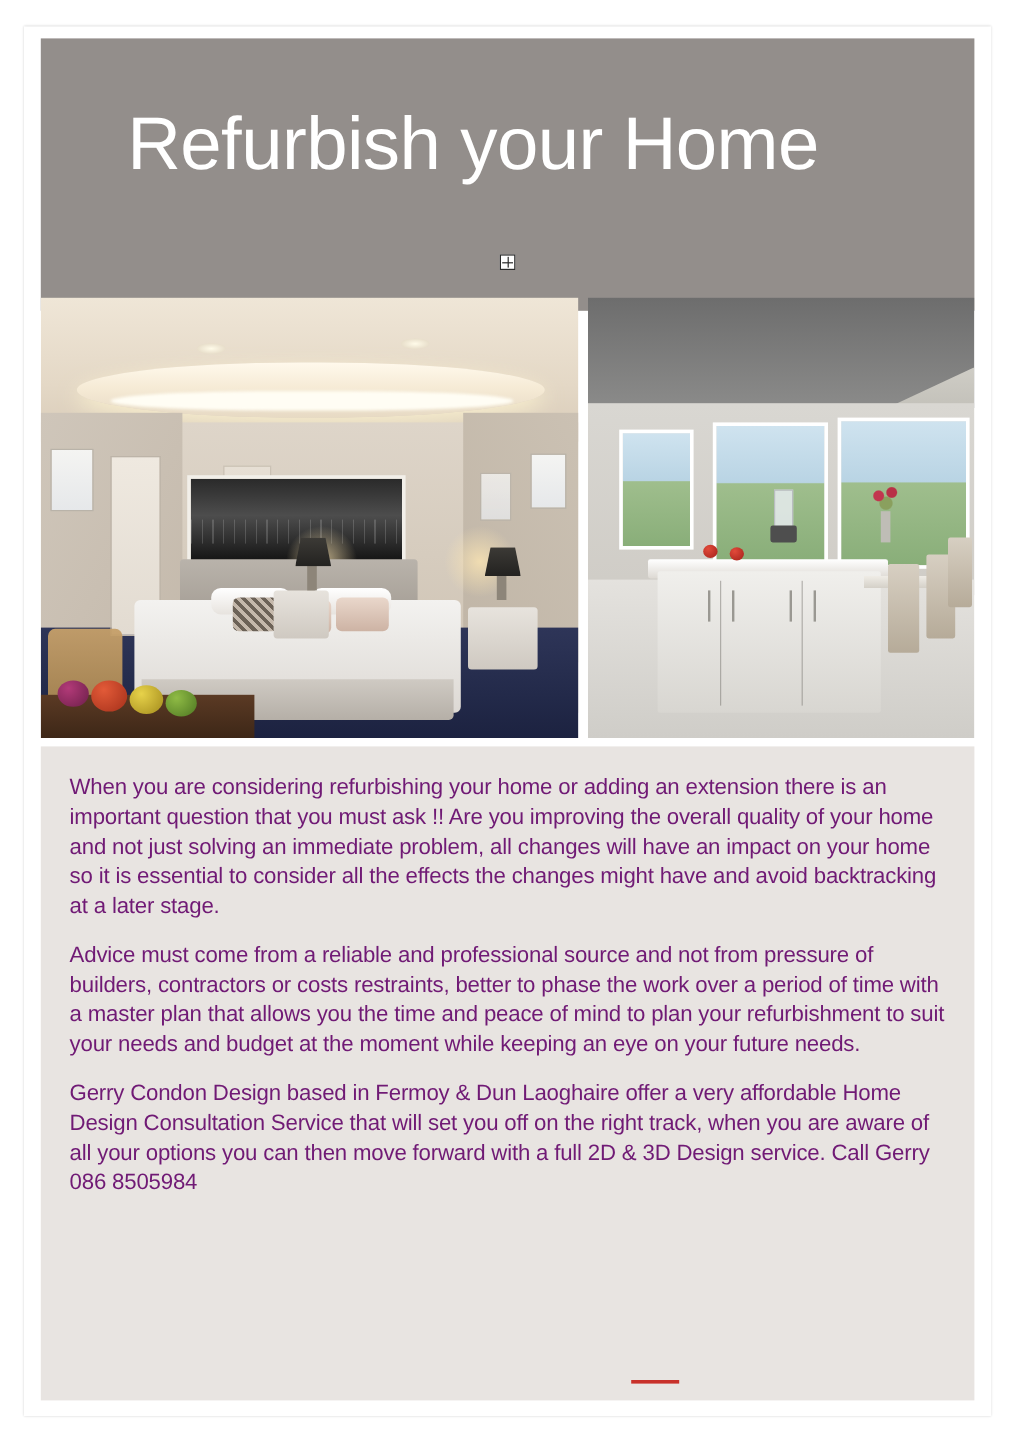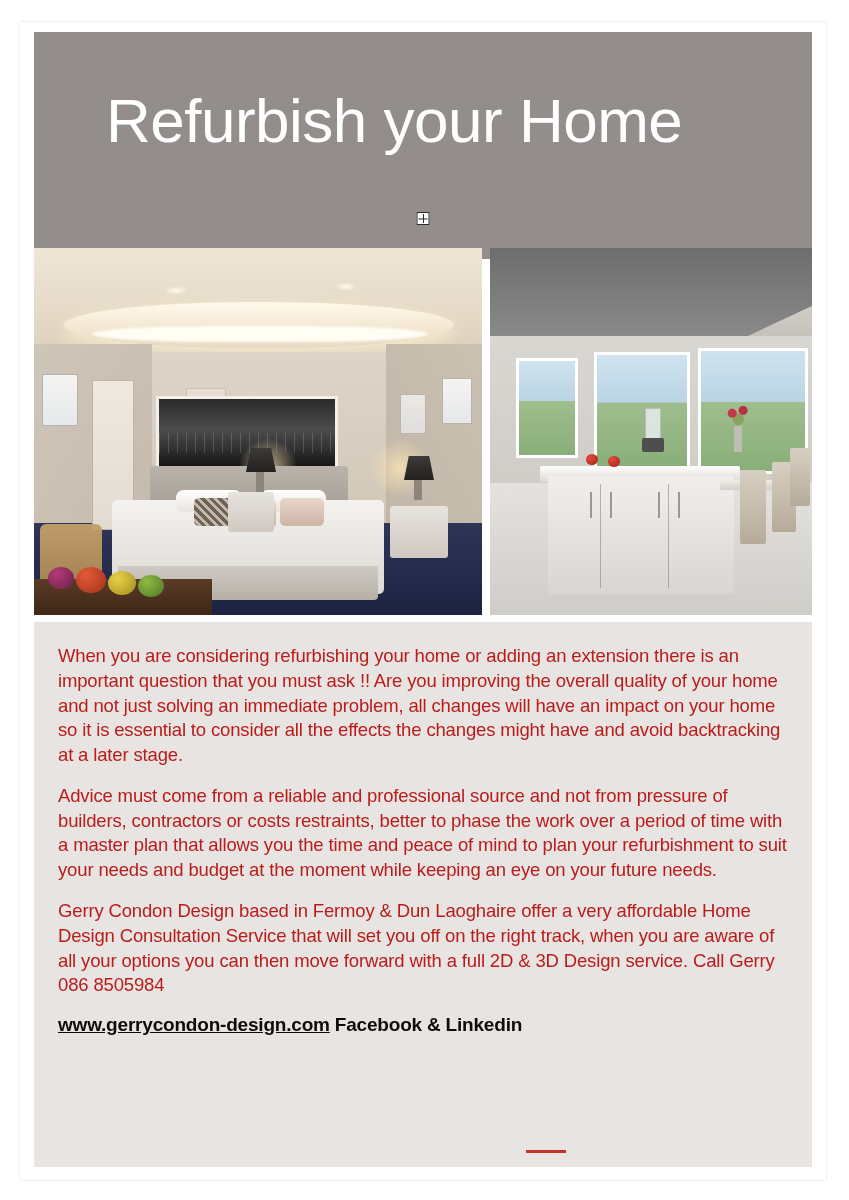--- a/index.html
+++ b/index.html
@@ -299,21 +299,21 @@
     width: 778px;
     height: 545px;
     background: #e8e4e1;
     box-sizing: border-box;
     padding: 22px 24px 10px 24px;
   }
   .para {
     margin: 0 0 16px 0;
     font-size: 18.5px;
     line-height: 1.34;
-    color: #b91c1c;
+    color: #701a75;
     letter-spacing: -0.15px;
   }
   .para:last-of-type { margin-bottom: 12px; }
   .footer-line {
     margin: 4px 0 0 0;
     font-size: 19px;
     font-weight: bold;
     color: #0c0c0c;
     letter-spacing: -0.2px;
   }
@@ -422,18 +422,17 @@
         <div class="kt-chair" style="left:250px; top:222px; width:26px; height:74px;"></div>
         <div class="kt-chair" style="left:282px; top:214px; width:24px; height:70px;"></div>
         <div class="kt-chair" style="left:300px; top:200px; width:20px; height:58px;"></div>
       </div>
     </div>
 
     <div class="body">
       <p class="para">When you are considering refurbishing your home or adding an extension there is an important question that you must ask !!  Are you improving the overall quality of your home and not just solving an immediate problem, all changes will have an impact on your home so it is essential to consider all the effects the changes might have and avoid backtracking at a later stage.</p>
       <p class="para">Advice must come from a reliable and professional source and not from pressure of builders, contractors or costs restraints, better to phase the work over a period of time with a master plan that allows you the time and peace of mind to plan your refurbishment to suit your needs and budget at the moment while keeping an eye on your future needs.</p>
       <p class="para">Gerry Condon Design based in Fermoy &amp; Dun Laoghaire offer a very affordable Home Design Consultation Service that will set you off on the right track, when you are aware of all your options you can then move forward with a full 2D &amp; 3D Design service.    Call Gerry 086 8505984</p>
-      <p class="footer-line"><span class="url">www.gerrycondon-design.com</span><span class="social"> Facebook &amp; Linkedin</span></p>
       <div class="redmark"></div>
     </div>
 
   </div>
 </div>
 
 </body></html>

